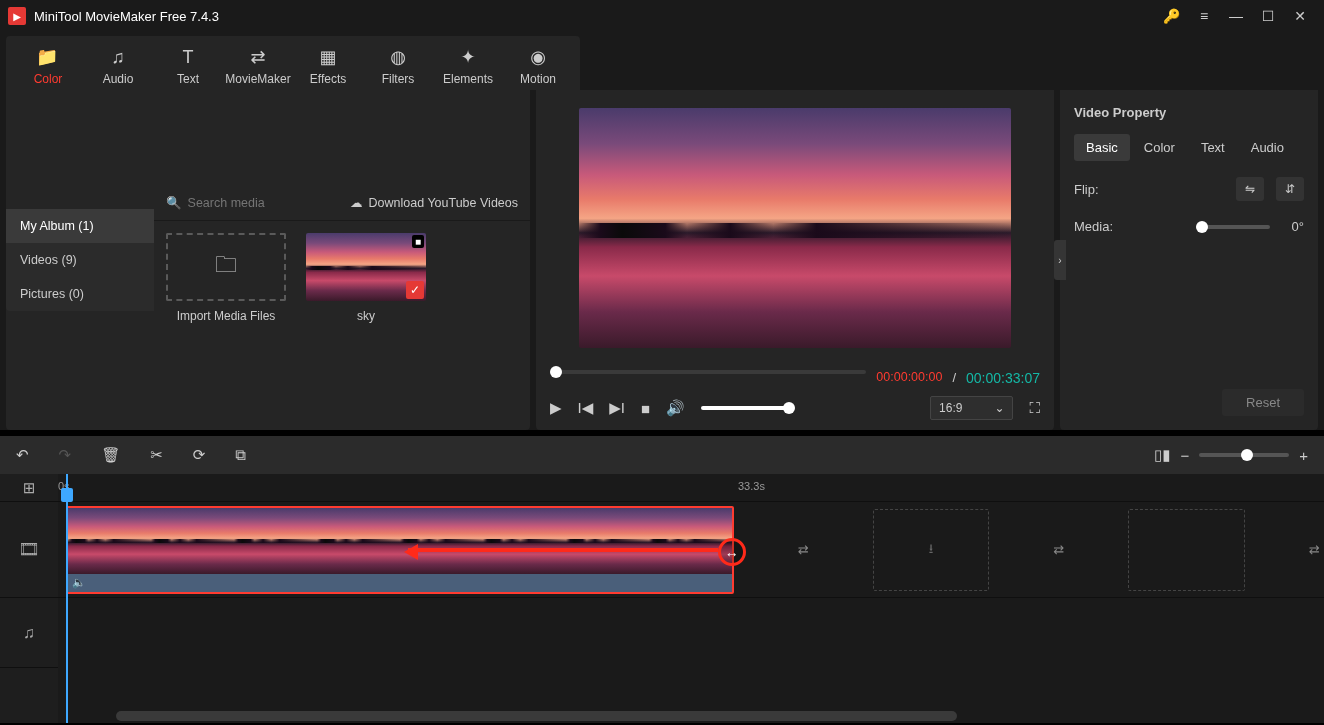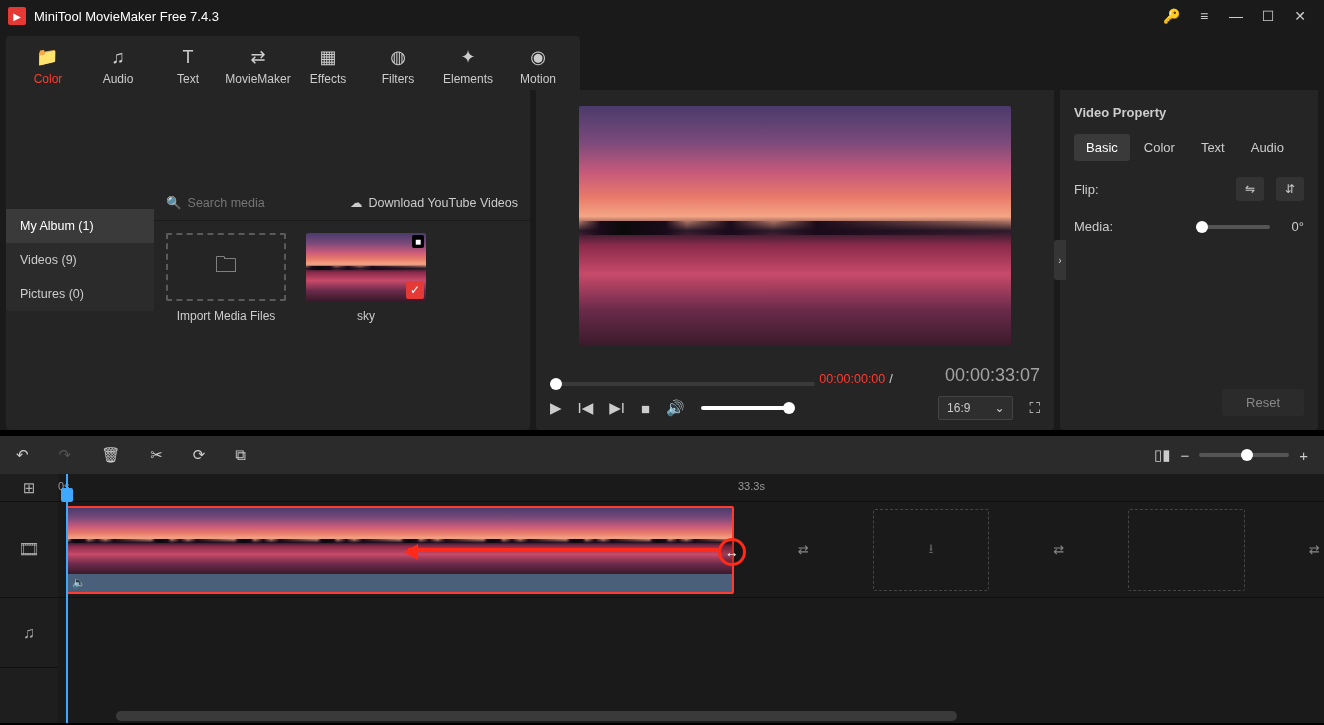--- a/index.html
+++ b/index.html
@@ -39,30 +39,30 @@
 .thumb .vidicon { position: absolute; top: 2px; right: 2px; background: #000; color: #fff; font-size: 10px; padding: 1px 3px; border-radius: 2px; }
 .thumb .check { position: absolute; bottom: 2px; right: 2px; width: 18px; height: 18px; background: #e53935; border-radius: 2px; display: flex; align-items: center; justify-content: center; color: #fff; font-size: 12px; }
 
 .player-pane { width: 518px; display: flex; flex-direction: column; }
 .player-head { height: 44px; display: flex; align-items: center; padding: 0 14px; gap: 14px; }
 .player-head .ptitle { flex: 1; font-size: 13px; }
 .hbtn { display: flex; align-items: center; gap: 6px; cursor: pointer; font-size: 13px; }
 .player-body { flex: 1; display: flex; align-items: center; justify-content: center; padding: 4px 0; }
 .preview { width: 432px; height: 240px; border-radius: 2px; overflow: hidden; }
 .player-controls { padding: 4px 14px 10px 14px; }
-.seekrow { display: flex; align-items: flex-end; gap: 4px; }
+.seekrow { display: flex; align-items: flex-start; gap: 10px; }
 .seekbar { flex: 1; height: 4px; background: #3a3a3a; border-radius: 2px; position: relative; }
 .seekbar .dot { position: absolute; left: 0; top: -4px; width: 12px; height: 12px; background: #fff; border-radius: 50%; }
 .time-cur { color: #ff3b30; font-size: 12.5px; }
-.time-dur { color: #a3a3a3; font-size: 18px; margin-left: 48px; }
+.time-dur { color: #14b8a6; font-size: 14px; }
 .ctrlrow { display: flex; align-items: center; gap: 16px; margin-top: 10px; }
 .cbtn { color: #ccc; cursor: pointer; font-size: 15px; }
 .vol-slider { width: 90px; height: 4px; background: #fff; border-radius: 2px; position: relative; }
 .vol-slider .vdot { position: absolute; right: -4px; top: -4px; width: 12px; height: 12px; background: #fff; border-radius: 50%; }
-.aspect-sel { margin-left: auto; background: #2e2e2e; border: 1px solid #444; color: #ccc; padding: 4px 8px; border-radius: 2px; display: flex; align-items: flex-end; gap: 24px; font-size: 12px; cursor: pointer; }
+.aspect-sel { margin-left: auto; background: #2e2e2e; border: 1px solid #444; color: #ccc; padding: 4px 8px; border-radius: 2px; display: flex; align-items: flex-end; gap: 32px; font-size: 12px; cursor: pointer; }
 
 .prop-pane { flex: 1; display: flex; flex-direction: column; position: relative; }
 .prop-head { height: 44px; display: flex; align-items: center; padding: 0 14px; font-size: 13px; font-weight: bold; }
 .prop-body { flex: 1; padding: 0 14px; }
 .prop-tabs { display: flex; gap: 2px; margin-bottom: 16px; }
 .ptab { padding: 6px 12px; cursor: pointer; font-size: 13px; border-radius: 3px; }
 .ptab.active { background: #3a3a3a; color: #fff; }
 .prop-row { display: flex; align-items: center; gap: 12px; margin-bottom: 18px; font-size: 13px; }
 .prop-row .plabel { width: 52px; }
 .sqbtn { width: 28px; height: 24px; background: #333; display: flex; align-items: center; justify-content: center; border-radius: 3px; cursor: pointer; font-size: 12px; }

